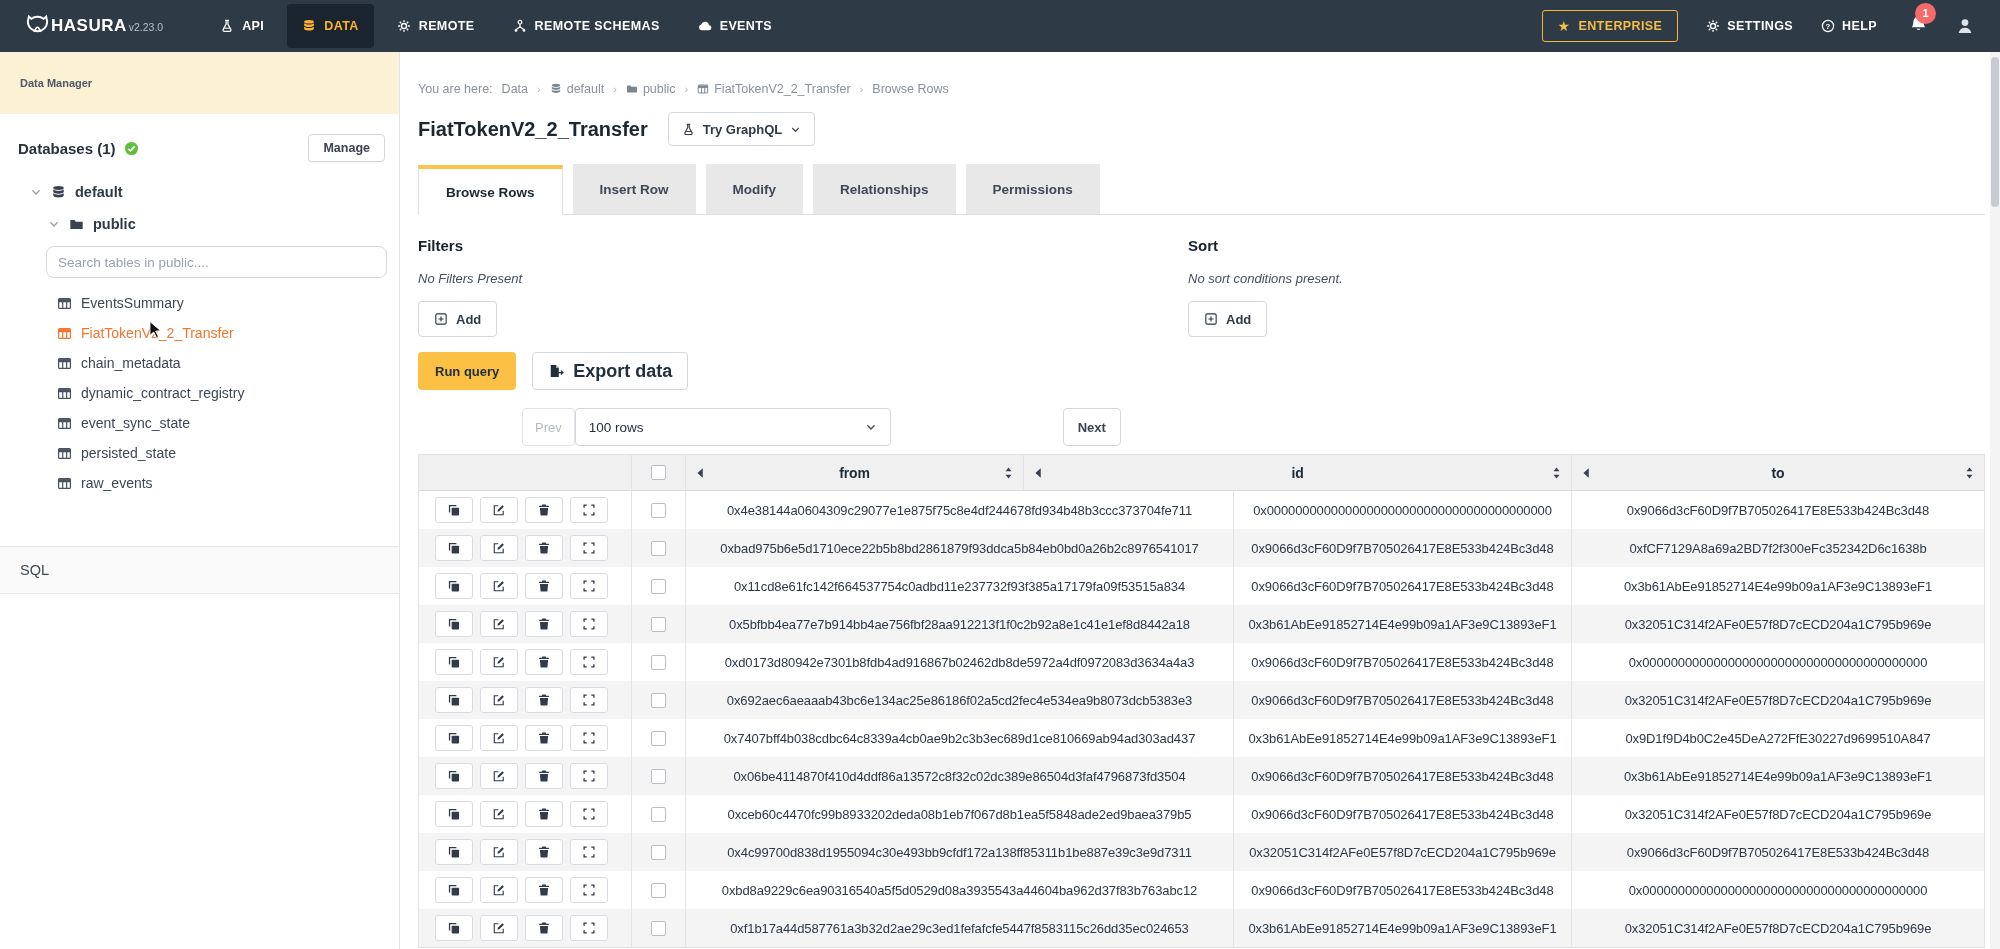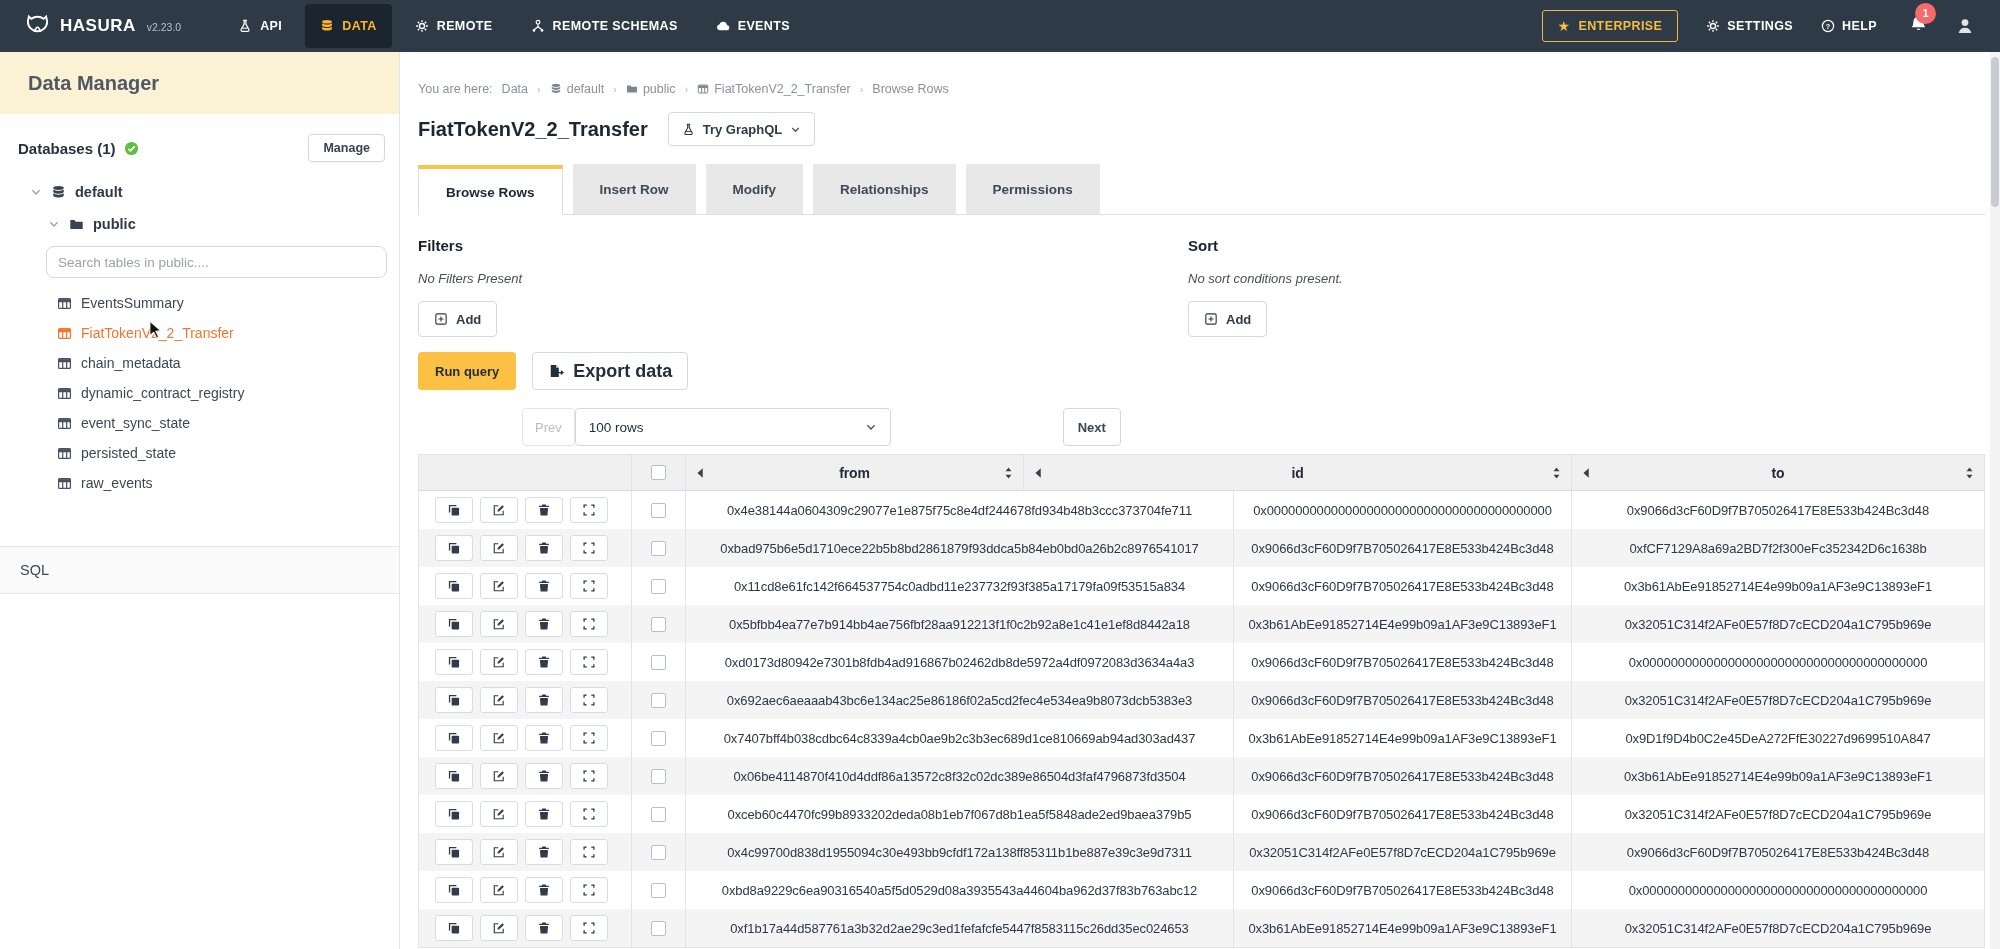--- a/index.html
+++ b/index.html
@@ -2,21 +2,21 @@
 <html><head>
 <meta charset="utf-8">
 <style>
   * { box-sizing: border-box; margin: 0; padding: 0; }
   html,body { width:2000px; height:949px; overflow:hidden; background:#fff;
     font-family:"Liberation Sans","DejaVu Sans",sans-serif; color:#2e3a46; }
   .page { width:2000px; height:949px; display:flex; flex-direction:column; position:relative; }
 
   
   .nav { height:52px; background:#2e3a46; display:flex; align-items:center; padding:0 26px 0 24px; flex-shrink:0; }
-  .brand { display:flex; align-items:center; gap:9px; cursor:pointer; }
+  .brand { display:flex; align-items:center; cursor:pointer; }
   .brand svg { width:27px; height:27px; }
   .brand-name { color:#fff; font-weight:bold; font-size:17px; letter-spacing:.5px; }
   .brand-ver { color:#b9c1ca; font-size:10.5px; margin-left:2px; margin-top:2px; }
   .nav-menu { display:flex; align-items:center; margin-left:42px; gap:8px; height:100%; }
   .nav-item { display:flex; align-items:center; gap:8px; color:#fff; font-size:12.5px; font-weight:bold;
     letter-spacing:.4px; padding:0 15px; height:44px; border-radius:4px; cursor:pointer; white-space:nowrap; }
   .nav-item .ic { width:14px; height:14px; display:inline-flex; }
   .nav-item.active { background:#1b2530; color:#fdb32c; }
   .nav-right { margin-left:auto; display:flex; align-items:center; gap:28px; }
   .btn-enterprise { display:flex; align-items:center; gap:8px; border:1px solid #f3b63b; border-radius:3px;
@@ -28,22 +28,22 @@
   .bell-wrap .ic { width:19px; height:19px; display:inline-flex; color:#fff; }
   .badge { position:absolute; top:-12px; right:-8px; width:21px; height:21px; border-radius:50%;
     background:#f56a6a; color:#fff; font-size:11px; font-weight:bold; display:flex; align-items:center; justify-content:center; }
   .user-ic { width:18px; height:18px; display:inline-flex; color:#dfe3e8; cursor:pointer; }
 
   
   .split { flex:1; display:flex; min-height:0; }
 
   
   .sidebar { width:400px; flex-shrink:0; border-right:1px solid #e2e4e8; background:#fff; position:relative; }
-  .dm-header { height:62px; background:#fbf1d4; display:flex; align-items:center; padding-left:28px;
-    font-size:20px; font-weight:bold; color:#4f5864; }
+  .dm-header { height:62px; background:#fbf1d4; display:flex; align-items:center; padding-left:20px;
+    font-size:11px; font-weight:bold; color:#4f5864; }
   .db-row { display:flex; align-items:center; padding:20px 14px 0 18px; }
   .db-label { font-size:15px; font-weight:bold; color:#28323e; }
   .db-check { width:15px; height:15px; display:inline-flex; margin-left:8px; }
   .btn-manage { margin-left:auto; background:#fff; border:1px solid #d4d8dd; border-radius:4px;
     padding:6px 14px; font-size:12.5px; font-weight:bold; color:#3a4452; cursor:pointer; box-shadow:0 1px 1px rgba(0,0,0,.04); }
   .tree { padding-top:14px; }
   .tree-row { display:flex; align-items:center; gap:9px; height:32px; font-size:14.5px; font-weight:bold; color:#2e3a46; cursor:pointer; }
   .tree-row .chev { width:12px; height:12px; display:inline-flex; color:#9aa2ac; }
   .tree-row .ic { width:15px; height:15px; display:inline-flex; color:#39424e; }
   .tree-db { padding-left:30px; }

